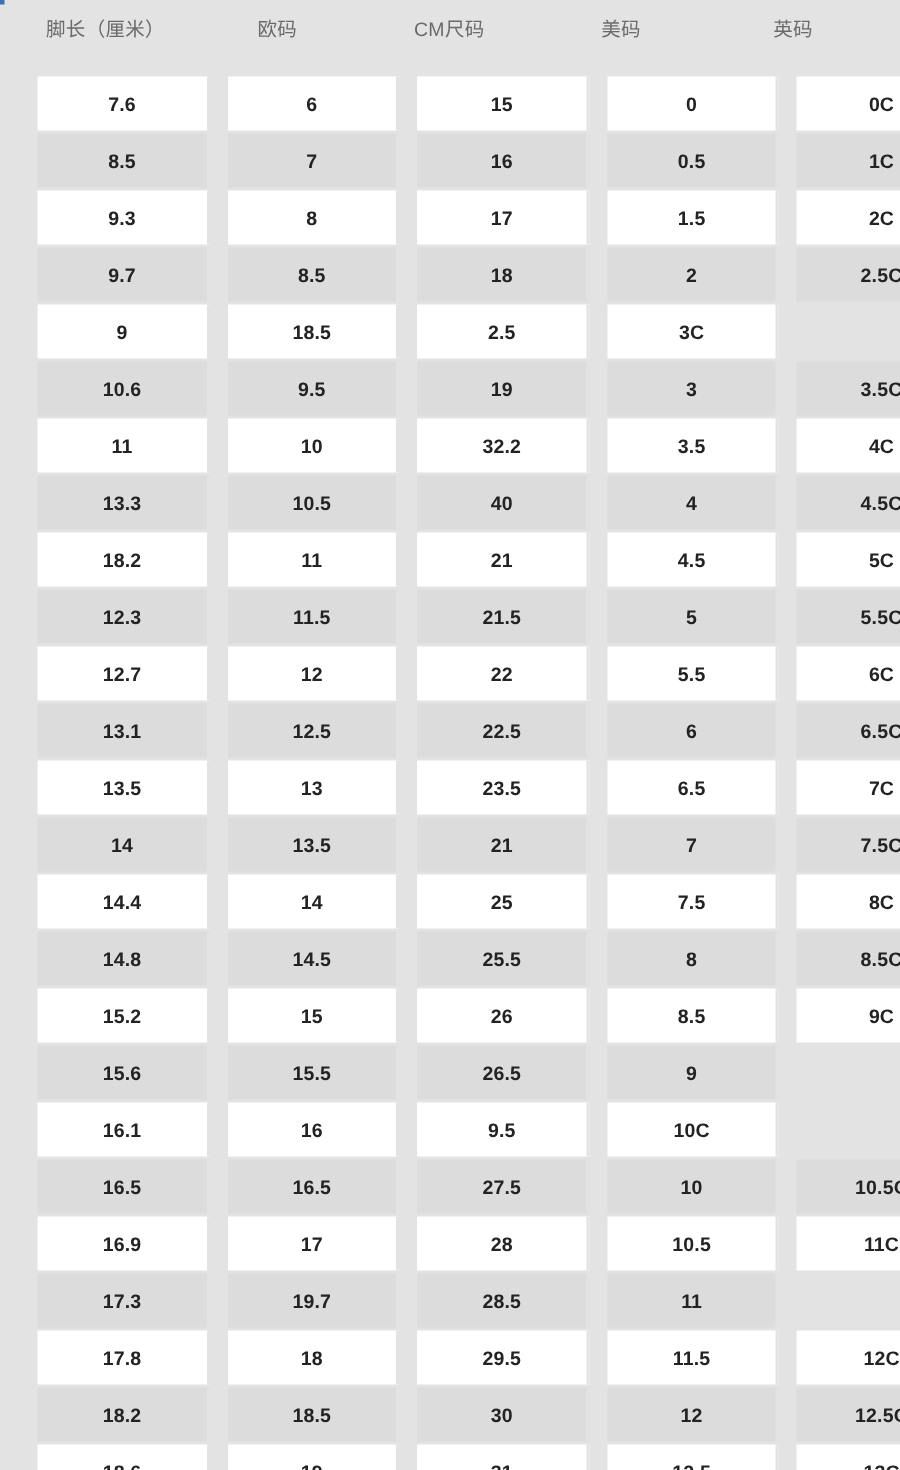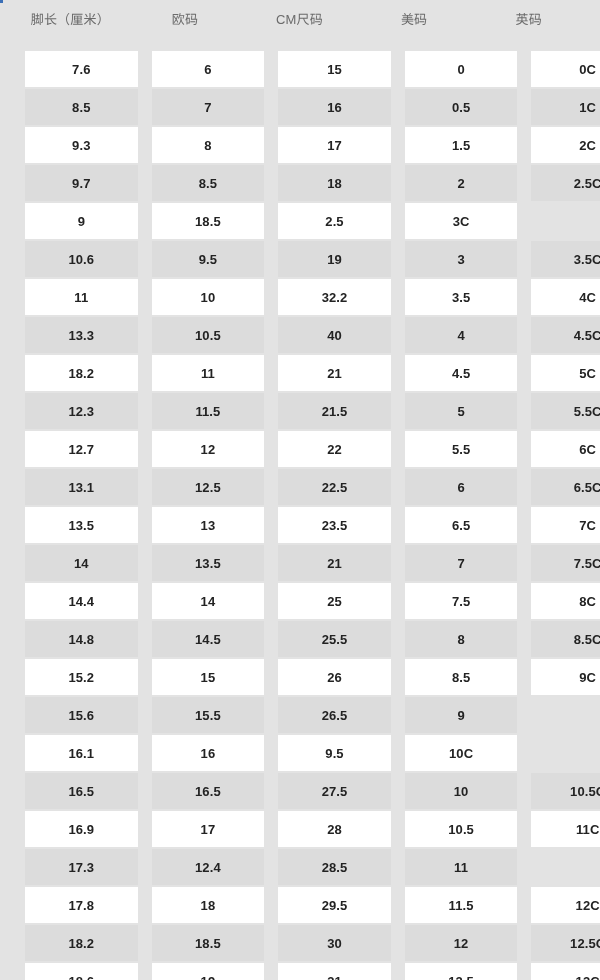--- a/index.html
+++ b/index.html
@@ -303,21 +303,21 @@
         <div class="cell">16.9</div>
         <div class="cell">17</div>
         <div class="cell">28</div>
         <div class="cell">10.5</div>
         <div class="cell">11C</div>
         <div class="pad-right"></div>
       </div>
       <div class="trow even gap-below">
         <div class="pad-left"></div>
         <div class="cell">17.3</div>
-        <div class="cell">12.4</div>
+        <div class="cell">19.7</div>
         <div class="cell">28.5</div>
         <div class="cell">11</div>
         <div class="pad-right"></div>
       </div>
       <div class="trow odd gap-below">
         <div class="pad-left"></div>
         <div class="cell">17.8</div>
         <div class="cell">18</div>
         <div class="cell">29.5</div>
         <div class="cell">11.5</div>

